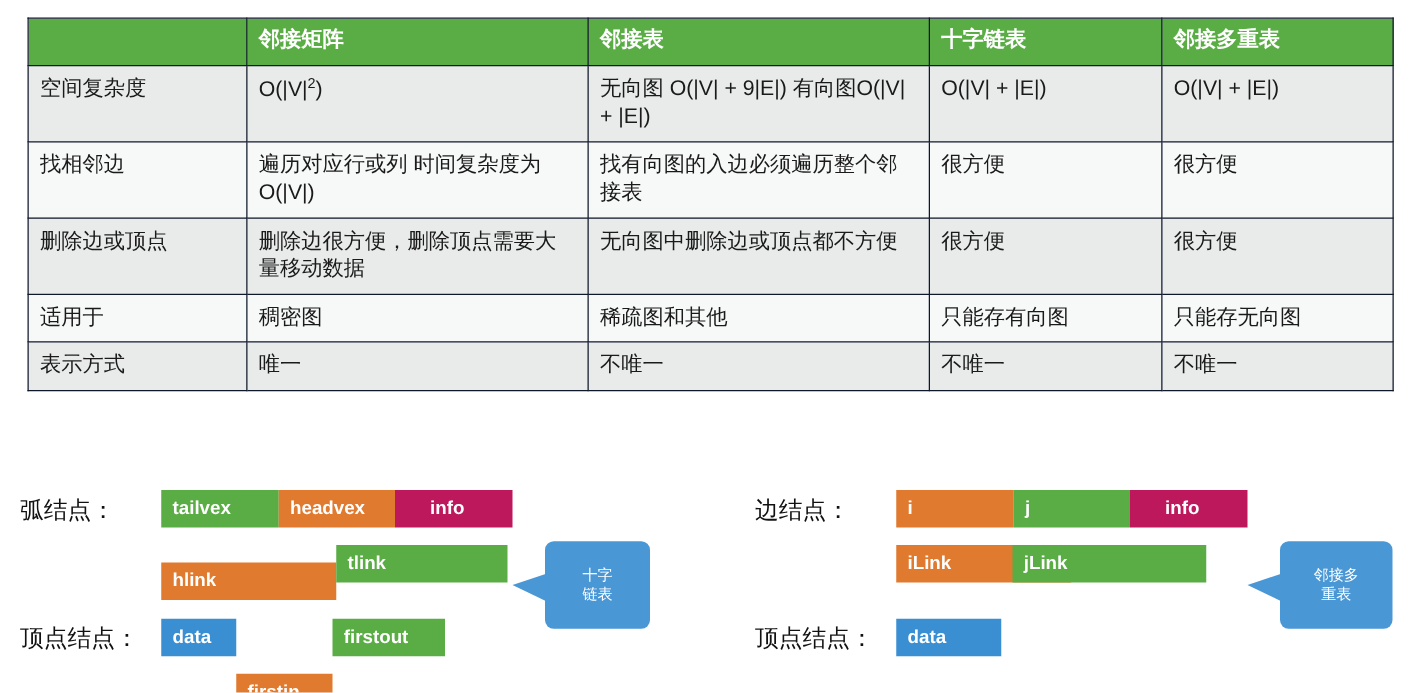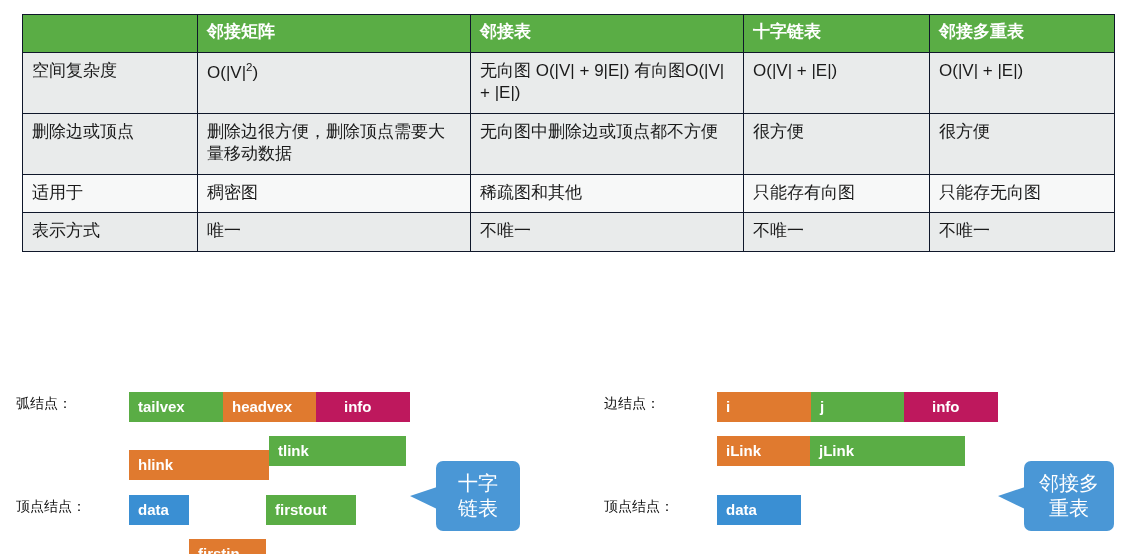--- a/index.html
+++ b/index.html
@@ -67,21 +67,21 @@
   
   .diagram {
     position: absolute;
     left: 0;
     top: 355px;
     width: 1138px;
     height: 199px;
   }
   .dlabel {
     position: absolute;
-    font-size: 14px;
+    font-size: 19px;
     color: #111;
     white-space: nowrap;
   }
   .cellbox {
     position: absolute;
     height: 30px;
     line-height: 30px;
     color: #ffffff;
     font-weight: bold;
     font-size: 15px;
@@ -93,30 +93,29 @@
   .green { background: #5aad45; }
   .orange { background: #e07a2f; }
   .gray { background: #be185d; padding-left: 28px; }
   .blue { background: #3a8fd3; }
 
   
   .bubble {
     position: absolute;
     background: #4a97d6;
     color: #ffffff;
-    font-size: 20px;
+    font-size: 12px;
     line-height: 1.25;
     text-align: center;
     border-radius: 7px;
     display: flex;
     align-items: center;
     justify-content: center;
     padding: 4px 6px;
     box-sizing: border-box;
-    margin-top: 28px;
   }
   .bubble .btext { display: block; white-space: pre-line; }
   .bubble .tail {
     position: absolute;
     width: 0;
     height: 0;
   }
   .tail-left {
     left: -26px;
     top: 26px;
@@ -150,20 +149,28 @@
       <tr class="odd">
         <td class="rowhead">空间复杂度</td>
         <td>
             <span class="cellline">O(|V|<sup>2</sup>)</span>
           </td>
         <td>无向图 O(|V| + 9|E|)
 有向图O(|V| + |E|)</td>
         <td>O(|V| + |E|)</td>
         <td>O(|V| + |E|)</td>
       </tr>
+      <tr class="even">
+        <td class="rowhead">找相邻边</td>
+        <td>遍历对应行或列
+时间复杂度为O(|V|)</td>
+        <td>找有向图的入边必须遍历整个邻接表</td>
+        <td>很方便</td>
+        <td>很方便</td>
+      </tr>
       <tr class="odd">
         <td class="rowhead">删除边或顶点</td>
         <td>删除边很方便，删除顶点需要大量移动数据</td>
         <td>无向图中删除边或顶点都不方便</td>
         <td>很方便</td>
         <td>很方便</td>
       </tr>
       <tr class="even">
         <td class="rowhead">适用于</td>
         <td>稠密图</td>

